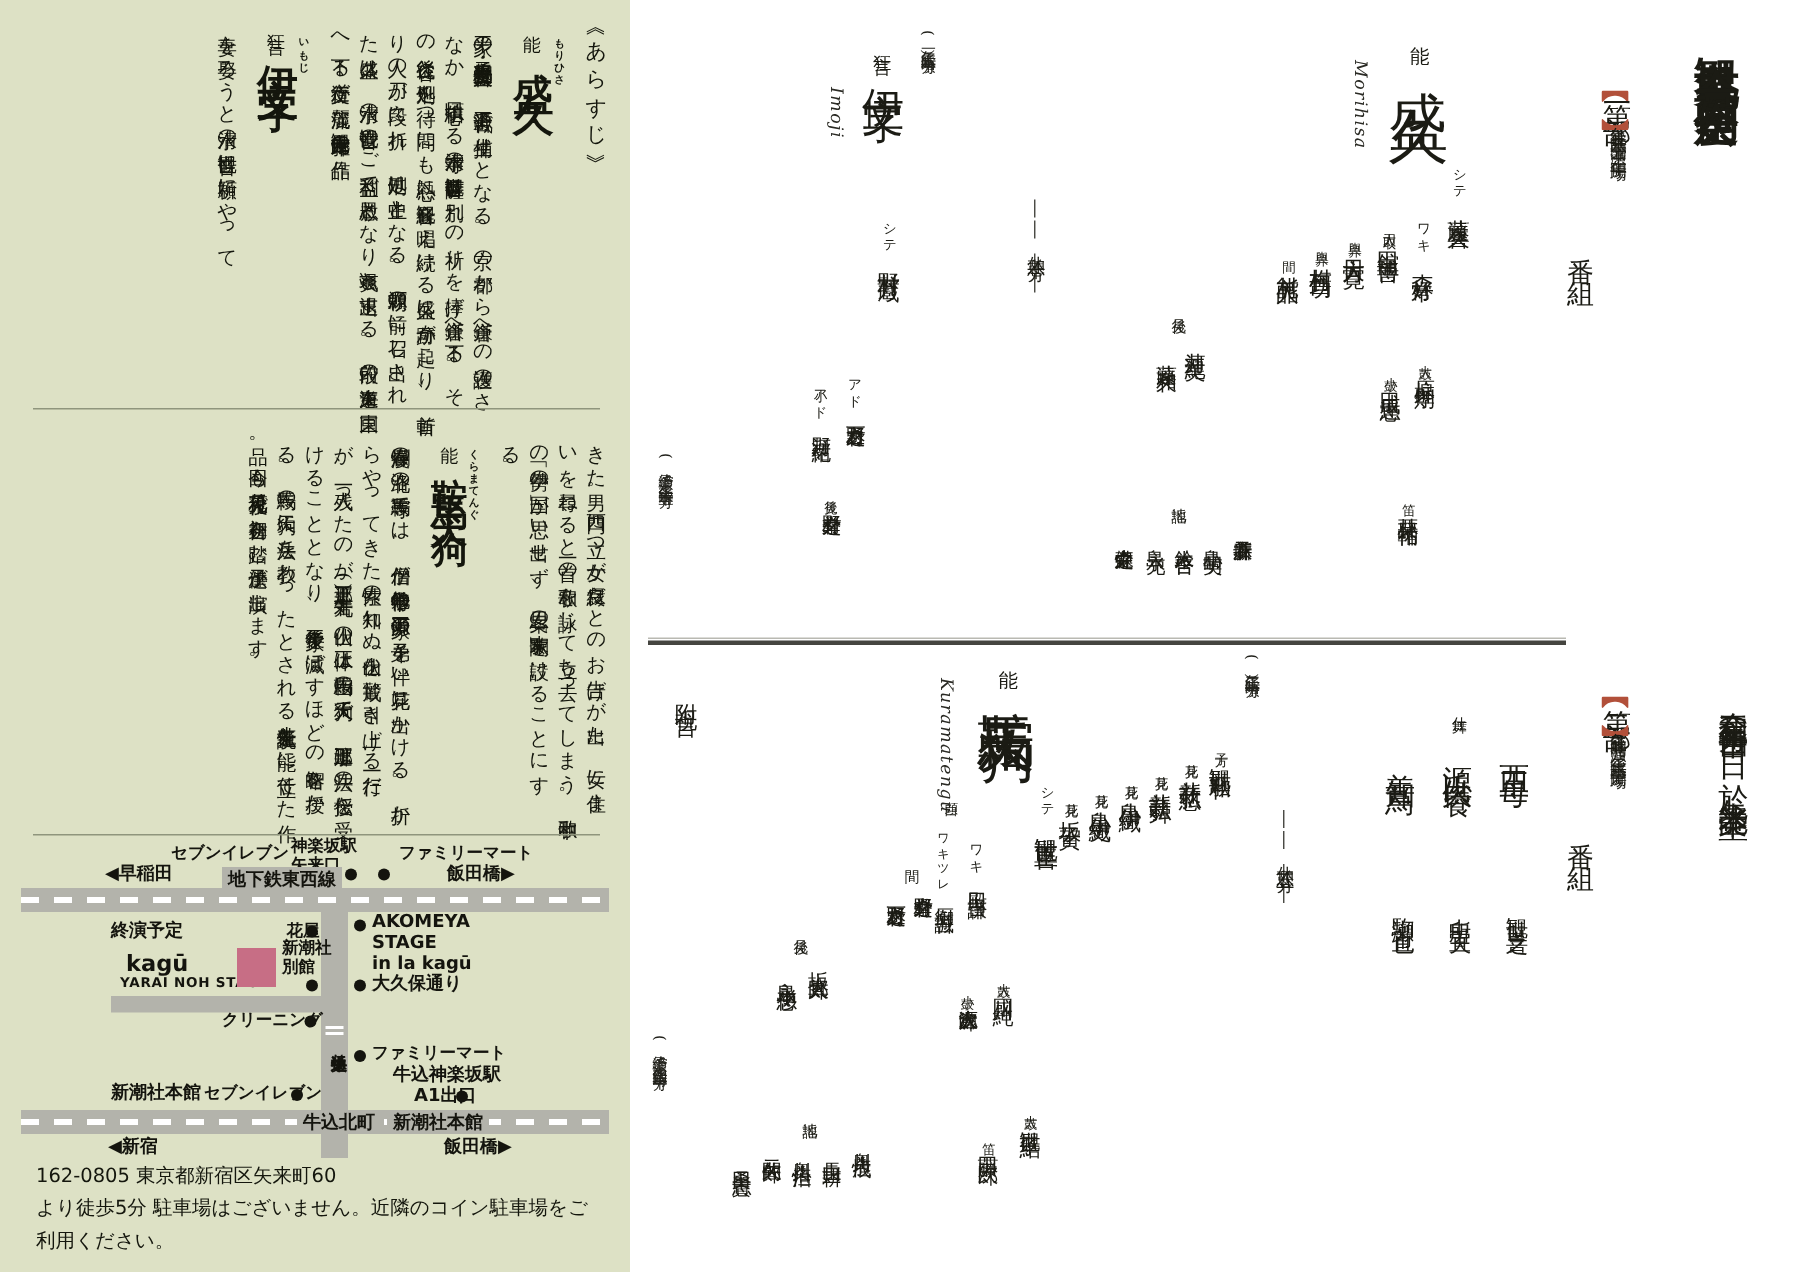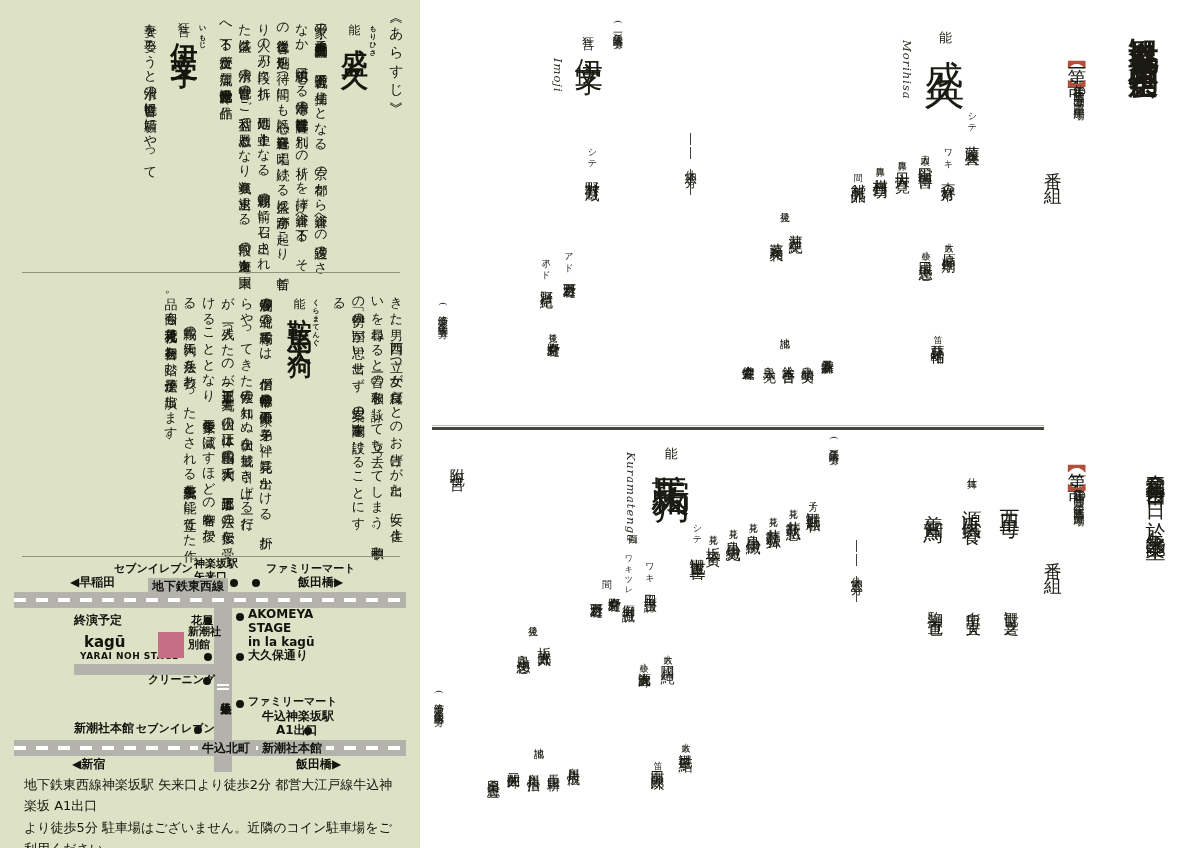--- a/index.html
+++ b/index.html
@@ -254,18 +254,18 @@
 
       <div class="road" style="left:14px;top:182px;width:392px;height:16px"></div>
       <div class="dash" style="left:14px;top:188px;width:392px"></div>
       <div class="mlabel onroad" style="left:198px;top:182px">牛込北町</div>
       <div class="mlabel onroad" style="left:258px;top:182px">新潮社本館</div>
       <div class="mlabel" style="left:72px;top:200px">◀新宿</div>
       <div class="mlabel" style="left:296px;top:200px">飯田橋▶</div>
     </div>
 
     <div class="addr">
-      <div>地下鉄東西線神楽坂駅 矢来口より徒歩2分 都営大江戸線牛込神楽坂 A1出口</div>
+      <div>162-0805 東京都新宿区矢来町60</div>
       <div>より徒歩5分 駐車場はございません。近隣のコイン駐車場をご利用ください。</div>
     </div>
   </div>
 
 </div>
 
 </body></html>

